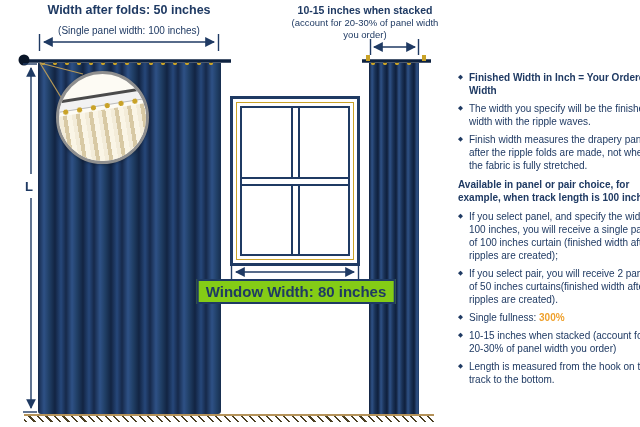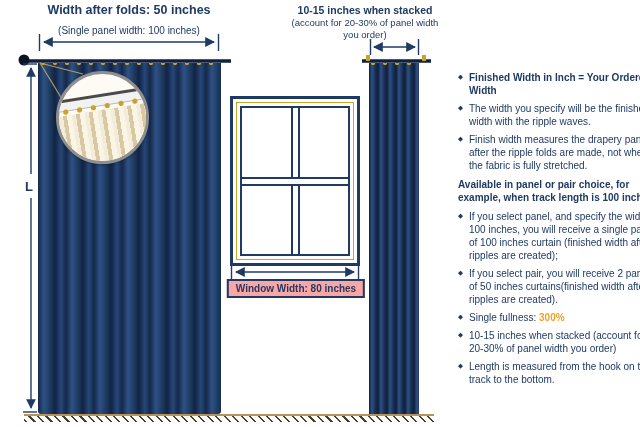--- a/index.html
+++ b/index.html
@@ -33,21 +33,21 @@
   .window{position:absolute;left:230px;top:96px;width:130px;height:170px;border:3px solid #1f3a63;
     background:#fff;box-sizing:border-box;z-index:1;}
   .win-gold{position:absolute;inset:3px;border:1px solid #c9a227;}
   .win-inner{position:absolute;inset:3px;border:2px solid #1f3a63;}
   .win-vbar{position:absolute;top:0;bottom:0;left:50%;width:9px;margin-left:-4.5px;background:#fff;
     border-left:2px solid #1f3a63;border-right:2px solid #1f3a63;box-sizing:border-box;}
   .win-hbar{position:absolute;left:0;right:0;top:50%;height:9px;margin-top:-4.5px;background:#fff;
     border-top:2px solid #1f3a63;border-bottom:2px solid #1f3a63;box-sizing:border-box;}
 
   .win-label{position:absolute;left:296px;top:279px;transform:translateX(-50%);border:2px solid #1f3a63;
-    background:#fca5a5;padding:2px 7px;font-size:10px;font-weight:bold;white-space:nowrap;z-index:5;}
+    background:#84cc16;padding:2px 7px;font-size:15px;font-weight:bold;white-space:nowrap;z-index:5;}
 
   
   .svg-overlay{position:absolute;left:0;top:0;width:440px;height:427px;z-index:3;}
 
   
   .dim-title{position:absolute;left:26px;top:3px;width:206px;text-align:center;z-index:5;}
   .dim-title .t1{font-size:12.5px;font-weight:bold;}
   .dim-title .t2{font-size:10px;margin-top:8px;}
   .stacked-title{position:absolute;left:286px;top:4px;width:158px;text-align:center;z-index:5;}
   .stacked-title .t1{font-size:10.5px;font-weight:bold;}

